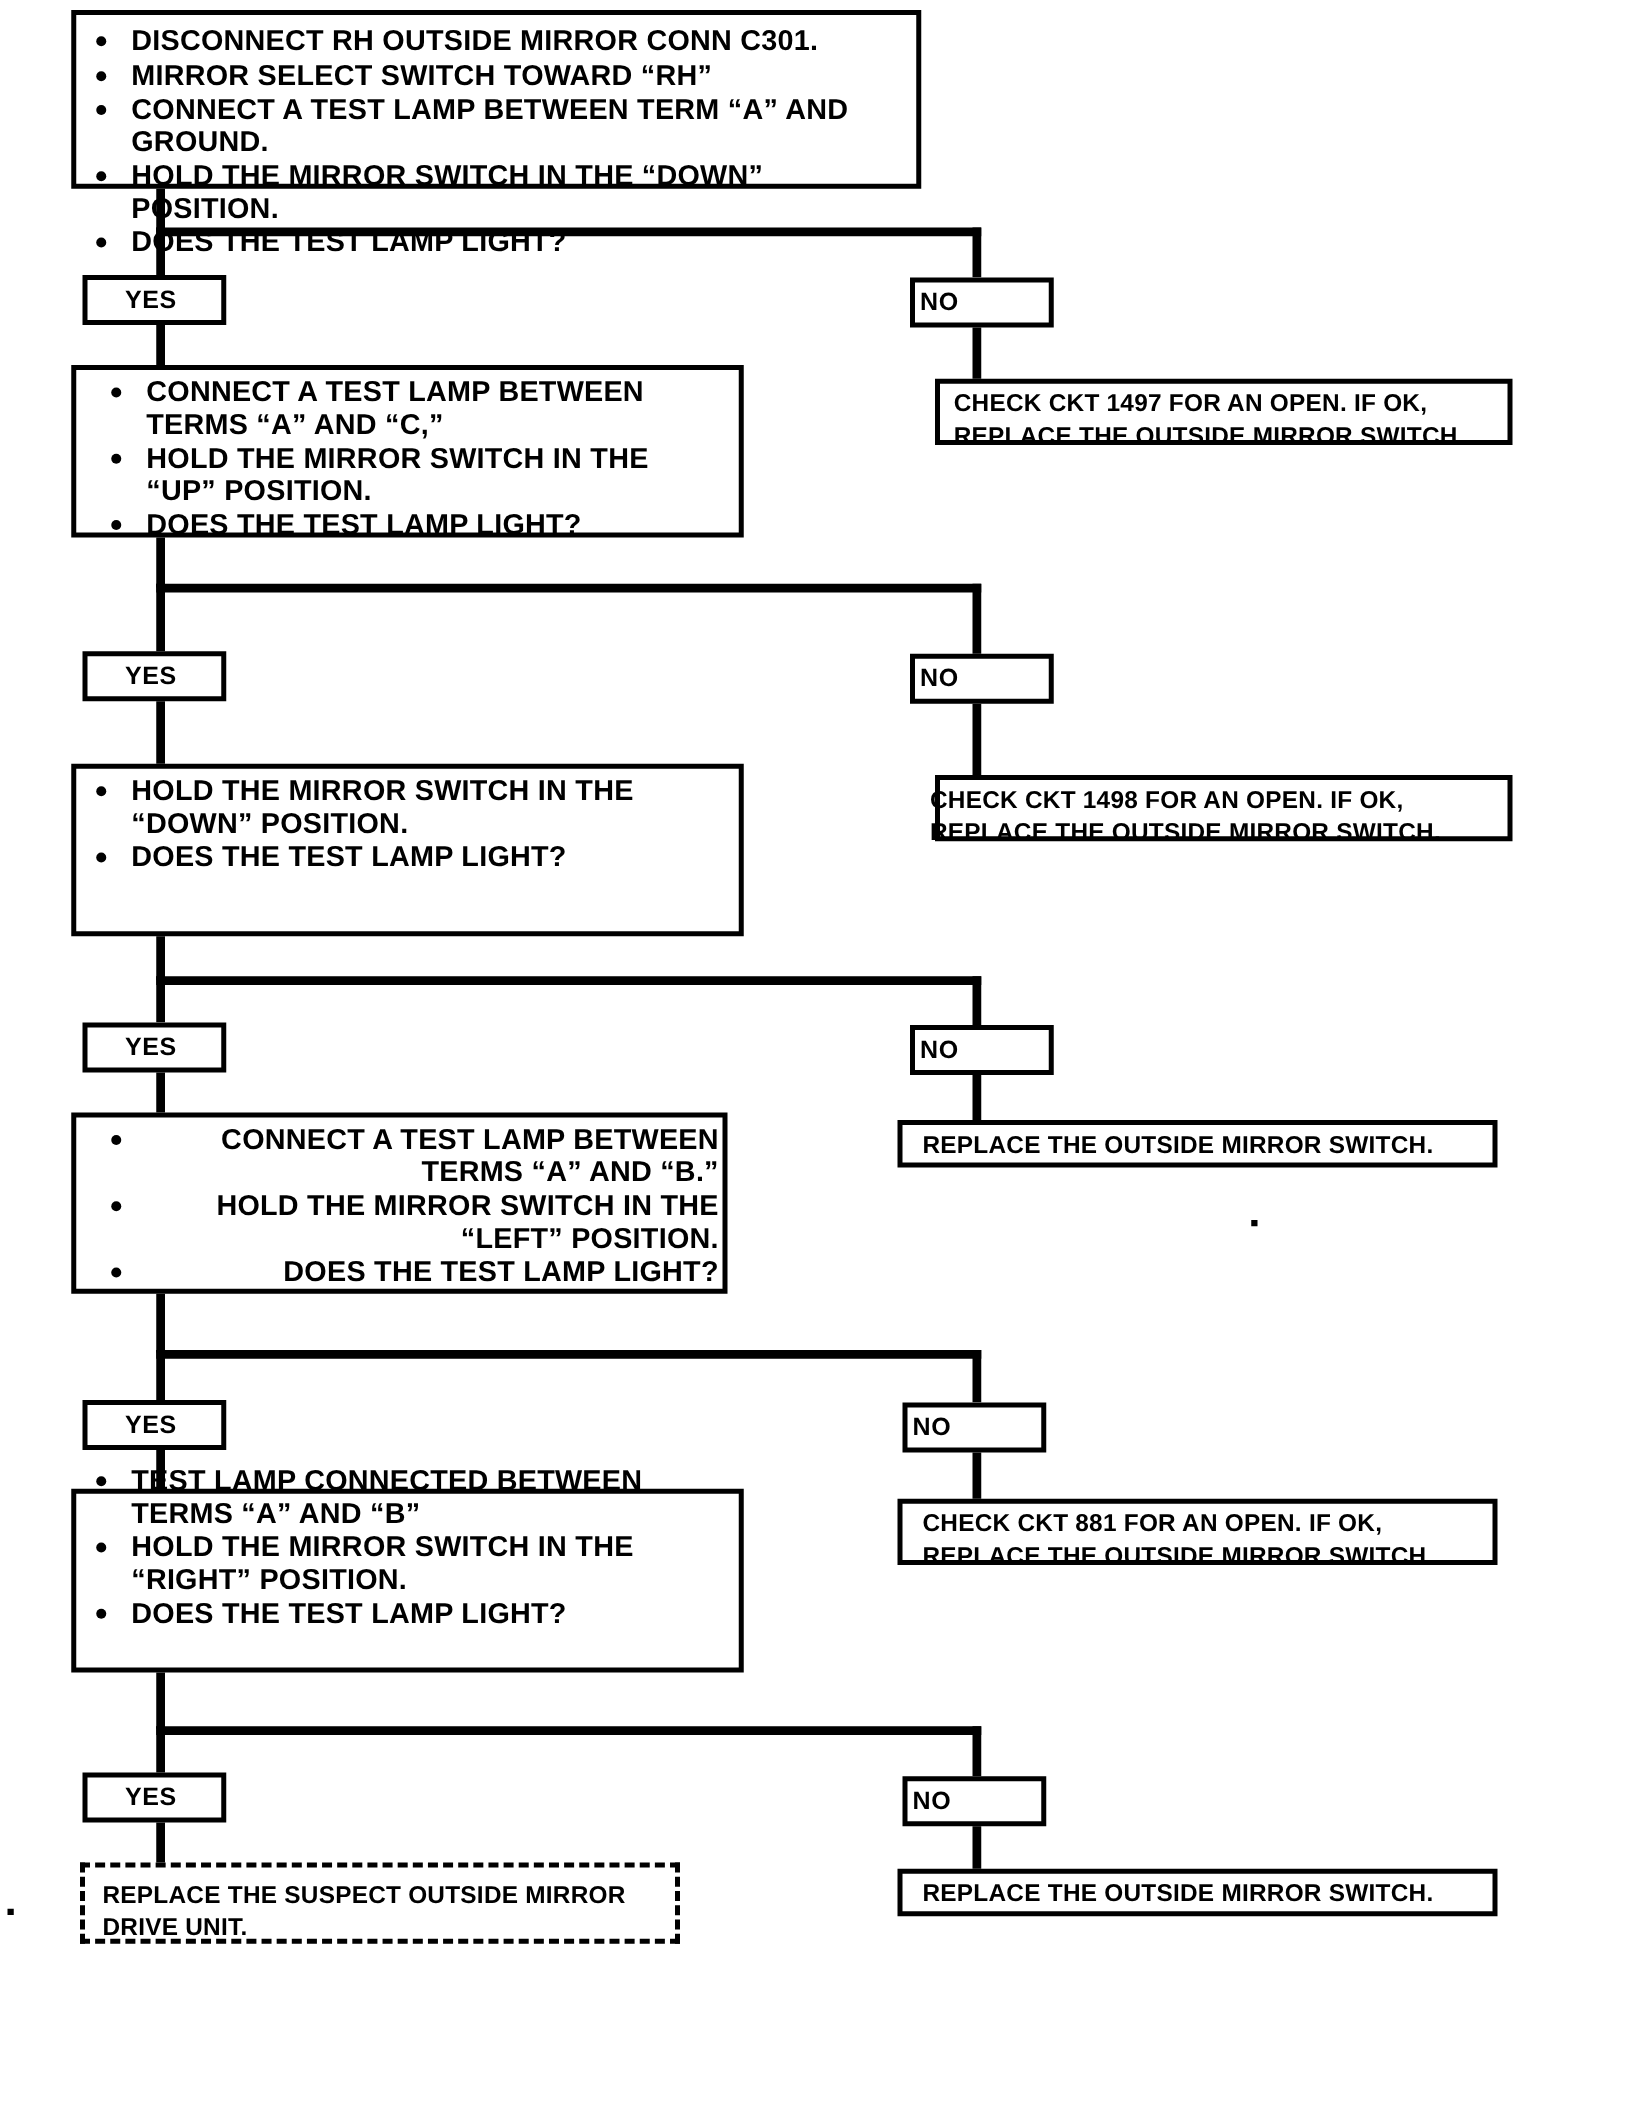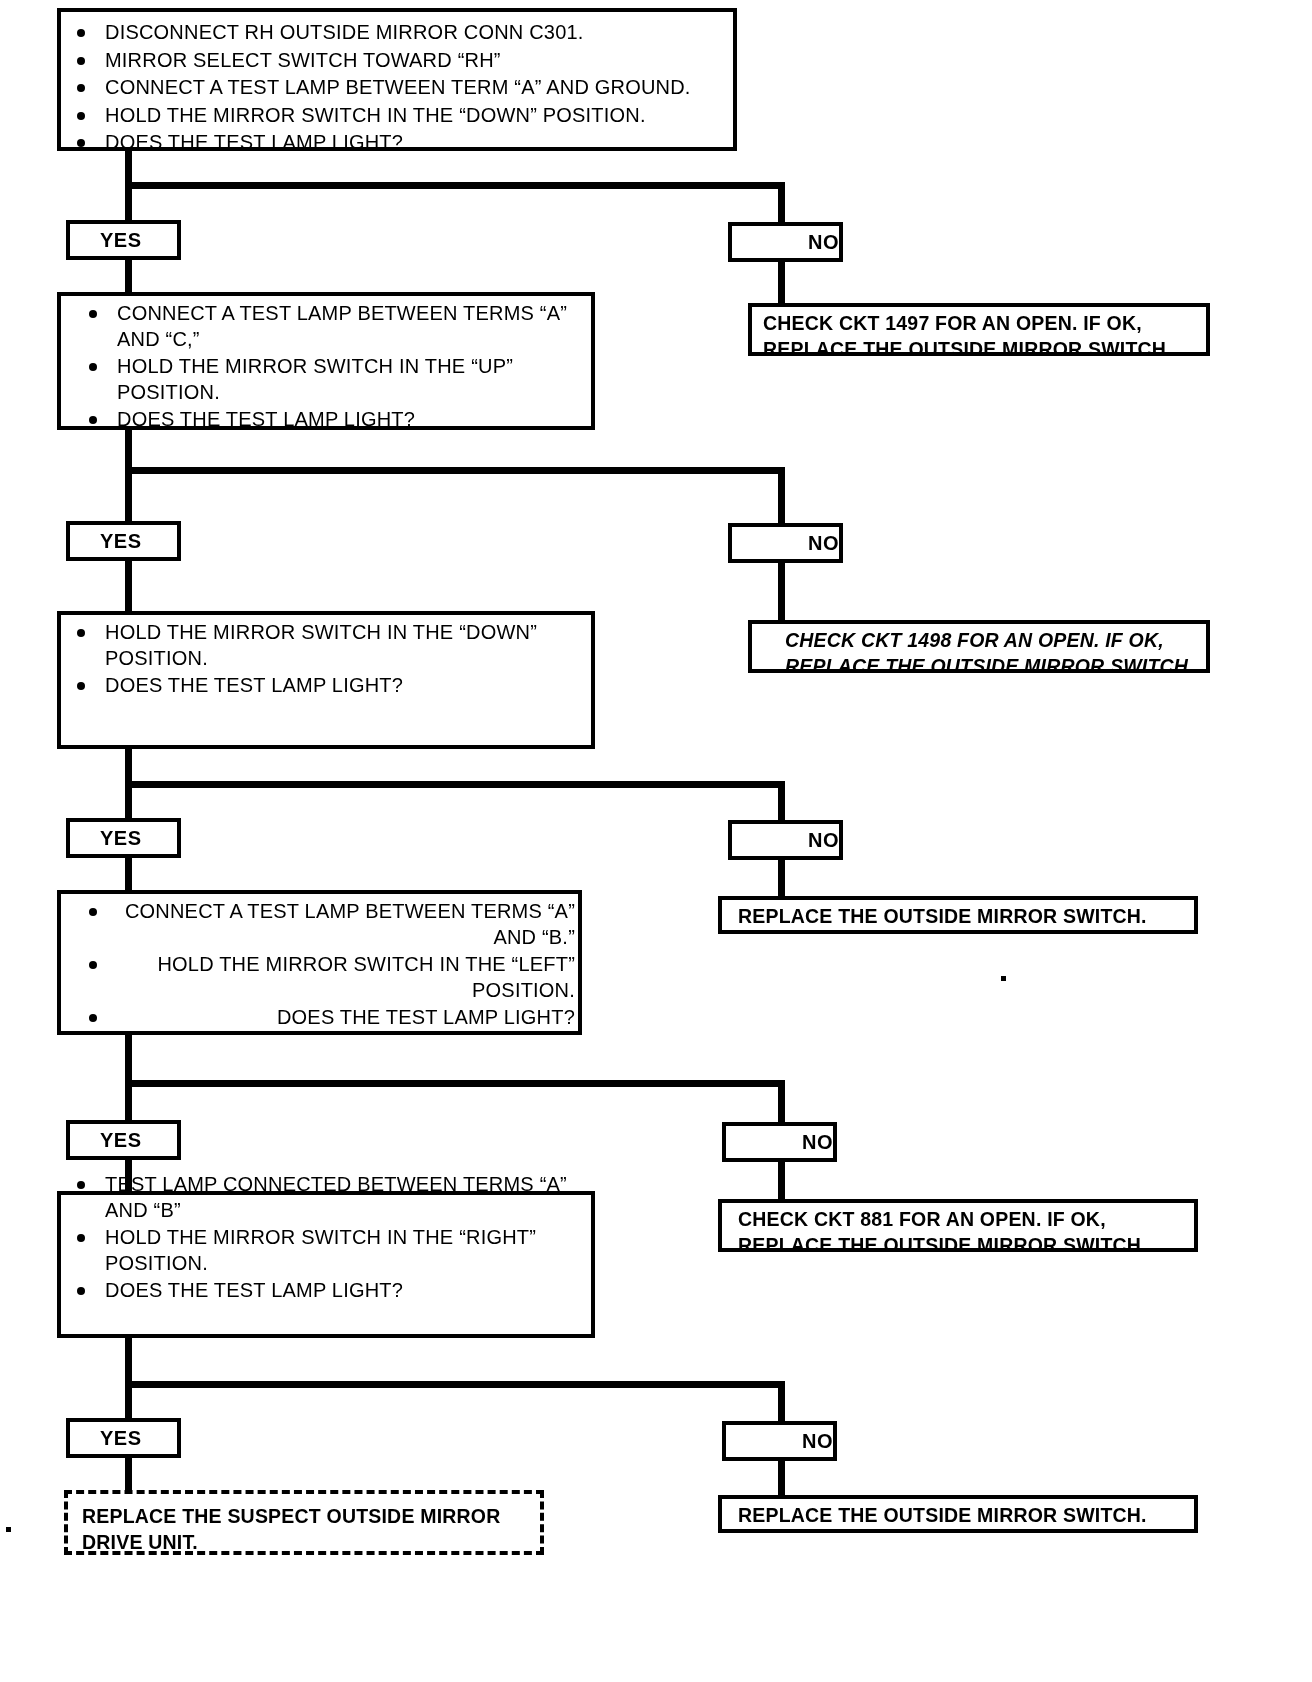--- a/index.html
+++ b/index.html
@@ -36,22 +36,22 @@
   .blist {
     position: absolute;
     box-sizing: border-box;
     margin: 0;
     padding: 0;
     list-style: none;
   }
   .blist li {
     position: relative;
     padding-left: 42px;
-    font-weight: normal;
-    font-size: 20px;
+    font-weight: bold;
+    font-size: 23px;
     line-height: 25.5px;
     letter-spacing: 0.2px;
     text-transform: uppercase;
     margin-bottom: 2px;
   }
   .blist li::before {
     content: "";
     position: absolute;
     left: 14px;
     top: 9px;
@@ -82,23 +82,23 @@
     display: flex;
     align-items: center;
   }
   .ynbox .ynlabel {
     font-weight: bold;
     font-size: 20px;
     letter-spacing: 0.5px;
     padding-left: 30px;
   }
   .ynbox.center .ynlabel {
-    padding-left: 16px;
+    padding-left: 4px;
     width: 100%;
-    text-align: right;
+    text-align: left;
   }
 
   
   .vline {
     position: absolute;
     background: #000000;
     width: 7px;
   }
   .hline {
     position: absolute;
@@ -161,21 +161,21 @@
   <div class="vline" style="left:125px; top:561px; height:52px;"></div>
   <div class="vline" style="left:778px; top:563px; height:57px;"></div>
 
   <div class="box" style="left:57px; top:611px; width:538px; height:138px;"></div>
   <ul class="blist" style="left:63px; top:620px; width:520px;">
     <li>HOLD THE MIRROR SWITCH IN THE “DOWN” POSITION.</li>
     <li>DOES THE TEST LAMP LIGHT?</li>
   </ul>
 
   <div class="box" style="left:748px; top:620px; width:462px; height:53px;"></div>
-  <div class="para" style="left:785px; top:627px; width:445px;font-style:italic;">CHECK CKT 1498 FOR AN OPEN.  IF OK,
+  <div class="para" style="left:744px; top:627px; width:445px;">CHECK CKT 1498 FOR AN OPEN.  IF OK,
 REPLACE THE OUTSIDE MIRROR SWITCH.</div>
 
   <div class="vline" style="left:125px; top:749px; height:35px;"></div>
   <div class="hline" style="left:125px; top:781px; width:660px;"></div>
   <div class="vline" style="left:125px; top:781px; height:37px;"></div>
   <div class="vline" style="left:778px; top:781px; height:40px;"></div>
 
   <div class="ynbox" style="left:66px; top:818px; width:115px; height:40px;">
     <span class="ynlabel">YES</span>
   </div>

